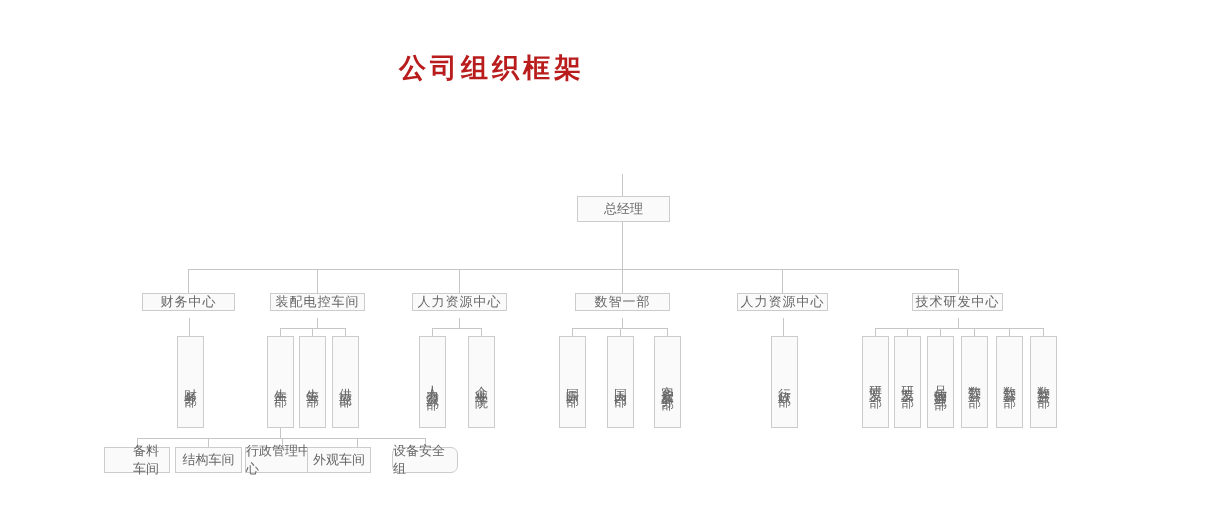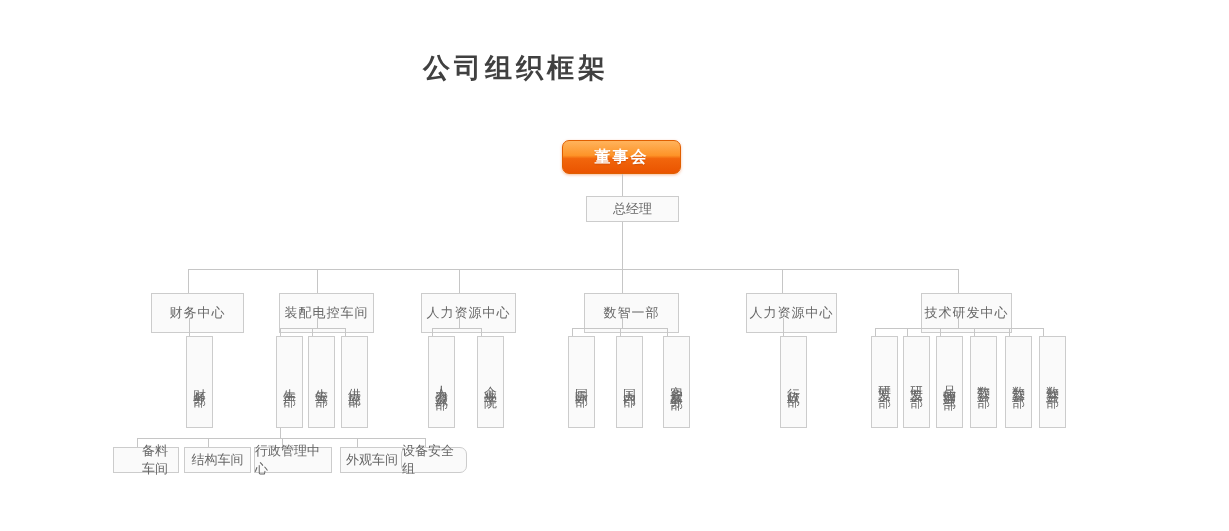--- a/index.html
+++ b/index.html
@@ -2,51 +2,50 @@
 <html><head>
 <meta charset="utf-8">
 <style>
   html,body{margin:0;padding:0;background:#ffffff;}
   .canvas{
     position:relative;width:1229px;height:531px;background:#ffffff;overflow:hidden;
     font-family:"Liberation Sans","DejaVu Sans",sans-serif;
   }
   .page-title{
     position:absolute;left:0;top:50px;width:984px;text-align:center;
-    font-size:27px;font-weight:bold;color:#404040;letter-spacing:4px;padding-left:24px;
+    font-size:27px;font-weight:bold;color:#b91c1c;letter-spacing:4px;
   }
   .root-node{
     position:absolute;left:562px;top:140px;width:119px;height:34px;
     border-radius:7px;border:1px solid #e05f00;box-sizing:border-box;
     background:linear-gradient(180deg,#ffb35c 0%,#fe9428 45%,#f2660c 55%,#ea5400 100%);
     color:#ffffff;font-weight:bold;font-size:16px;letter-spacing:2px;
     display:flex;align-items:center;justify-content:center;
     box-shadow:0 1px 3px rgba(234,84,0,0.4);text-shadow:0 1px 1px rgba(180,60,0,0.45);
   }
   .node{
     position:absolute;box-sizing:border-box;background:#fafafa;border:1px solid #cccccc;
-    color:#666666;font-size:13px;display:flex;align-items:center;justify-content:center;margin-left:9px;
+    color:#666666;font-size:13px;display:flex;align-items:center;justify-content:center;
   }
-  .center-node{top:293px;height:40px;letter-spacing:1px;}
+  .center-node{top:293px;height:18px;letter-spacing:1px;}
   .dept-node{
     top:336px;width:27px;height:92px;
     writing-mode:vertical-rl;text-orientation:upright;letter-spacing:3px;line-height:25px;
   }
   .workshop-node{top:447px;height:26px;}
   .hl{position:absolute;height:1px;background:#c6c6c6;}
   .vl{position:absolute;width:1px;background:#c6c6c6;}
 </style>
 </head>
 <body>
 
 <div class="canvas">
 
   <div class="page-title">公司组织框架</div>
 
-  <div class="root-node">董事会</div>
   <div class="node" style="left:577px;top:196px;width:93px;height:26px;">总经理</div>
 
   <div class="vl" style="left:622px;top:174px;height:22px;"></div>
   <div class="vl" style="left:622px;top:222px;height:47px;"></div>
   <div class="hl" style="left:188px;top:269px;width:770px;"></div>
   <div class="vl" style="left:188px;top:269px;height:24px;"></div>
   <div class="vl" style="left:317px;top:269px;height:24px;"></div>
   <div class="vl" style="left:459px;top:269px;height:24px;"></div>
   <div class="vl" style="left:622px;top:269px;height:24px;"></div>
   <div class="vl" style="left:782px;top:269px;height:24px;"></div>
@@ -108,16 +107,16 @@
   <div class="vl" style="left:280px;top:428px;height:10px;"></div>
   <div class="hl" style="left:137px;top:438px;width:288px;"></div>
   <div class="vl" style="left:137px;top:438px;height:9px;"></div>
   <div class="vl" style="left:208px;top:438px;height:9px;"></div>
   <div class="vl" style="left:282px;top:438px;height:9px;"></div>
   <div class="vl" style="left:357px;top:438px;height:9px;"></div>
   <div class="vl" style="left:425px;top:438px;height:9px;"></div>
   <div class="node workshop-node" style="left:104px;width:66px;padding-left:28px;">备料车间</div>
   <div class="node workshop-node" style="left:175px;width:67px;text-align:center;">结构车间</div>
   <div class="node workshop-node" style="left:245px;width:78px;">行政管理中心</div>
-  <div class="node workshop-node" style="left:331px;width:64px;">外观车间</div>
+  <div class="node workshop-node" style="left:307px;width:64px;">外观车间</div>
   <div class="node workshop-node" style="left:392px;width:66px;border-radius:7px;">设备安全组</div>
 
 </div>
 
 </body></html>

